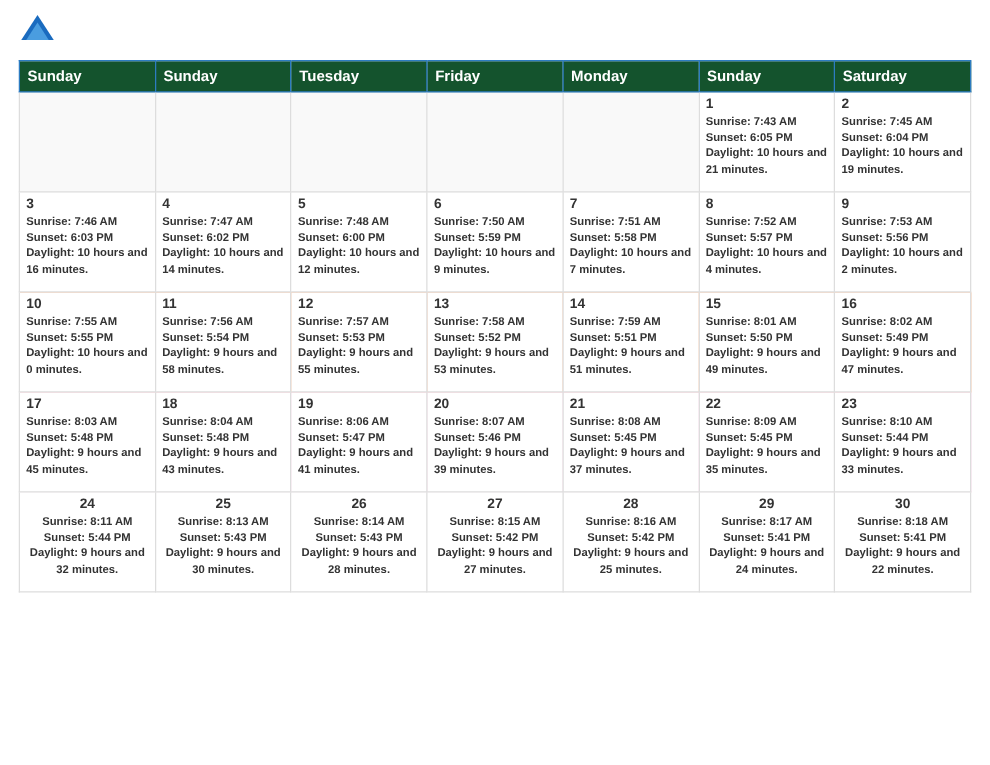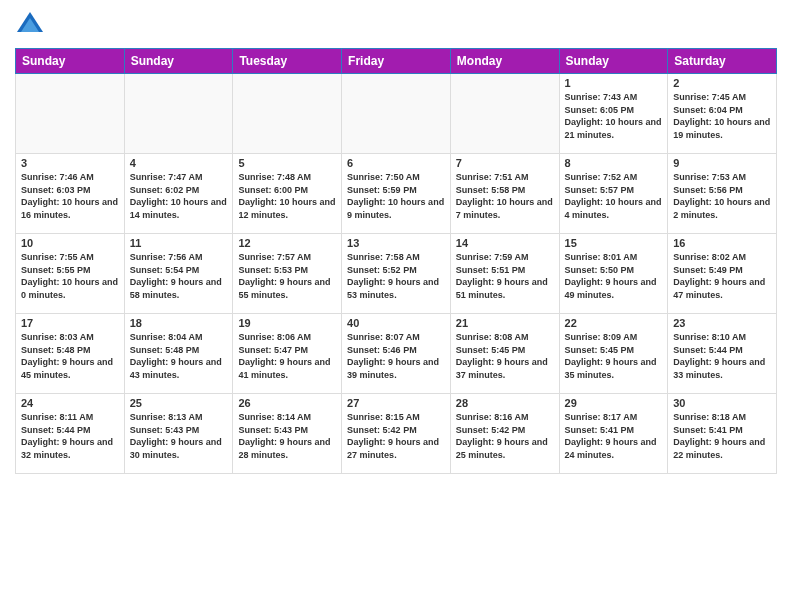--- a/index.html
+++ b/index.html
@@ -56,21 +56,21 @@
     .location {
       font-size: 14px;
       color: #555;
     }
     .calendar {
       width: 100%;
       border-collapse: collapse;
       table-layout: fixed;
     }
     .calendar th {
-      background-color: #a21caf;
+      background-color: #14532d;
       color: white;
       text-align: left;
       padding: 5px 6px;
       font-size: 12px;
       font-weight: bold;
       border: 1px solid #2d7cc1;
     }
     .calendar td {
       border: 1px solid #ddd;
       vertical-align: top;
@@ -212,37 +212,37 @@
           </td>
           <td>
             <span class="day-number">18</span>
             <div class="day-info">Sunrise: 8:04 AM<br>Sunset: 5:48 PM<br>Daylight: 9 hours and 43 minutes.</div>
           </td>
           <td>
             <span class="day-number">19</span>
             <div class="day-info">Sunrise: 8:06 AM<br>Sunset: 5:47 PM<br>Daylight: 9 hours and 41 minutes.</div>
           </td>
           <td>
-            <span class="day-number">40</span>
+            <span class="day-number">20</span>
             <div class="day-info">Sunrise: 8:07 AM<br>Sunset: 5:46 PM<br>Daylight: 9 hours and 39 minutes.</div>
           </td>
           <td>
             <span class="day-number">21</span>
             <div class="day-info">Sunrise: 8:08 AM<br>Sunset: 5:45 PM<br>Daylight: 9 hours and 37 minutes.</div>
           </td>
           <td>
             <span class="day-number">22</span>
             <div class="day-info">Sunrise: 8:09 AM<br>Sunset: 5:45 PM<br>Daylight: 9 hours and 35 minutes.</div>
           </td>
           <td>
             <span class="day-number">23</span>
             <div class="day-info">Sunrise: 8:10 AM<br>Sunset: 5:44 PM<br>Daylight: 9 hours and 33 minutes.</div>
           </td>
         </tr>
-        <tr style="background: rgb(255, 255, 255);">
+        <tr style="background: rgb(255, 255, 255); text-align: center;">
           <td>
             <span class="day-number">24</span>
             <div class="day-info">Sunrise: 8:11 AM<br>Sunset: 5:44 PM<br>Daylight: 9 hours and 32 minutes.</div>
           </td>
           <td>
             <span class="day-number">25</span>
             <div class="day-info">Sunrise: 8:13 AM<br>Sunset: 5:43 PM<br>Daylight: 9 hours and 30 minutes.</div>
           </td>
           <td>
             <span class="day-number">26</span>

